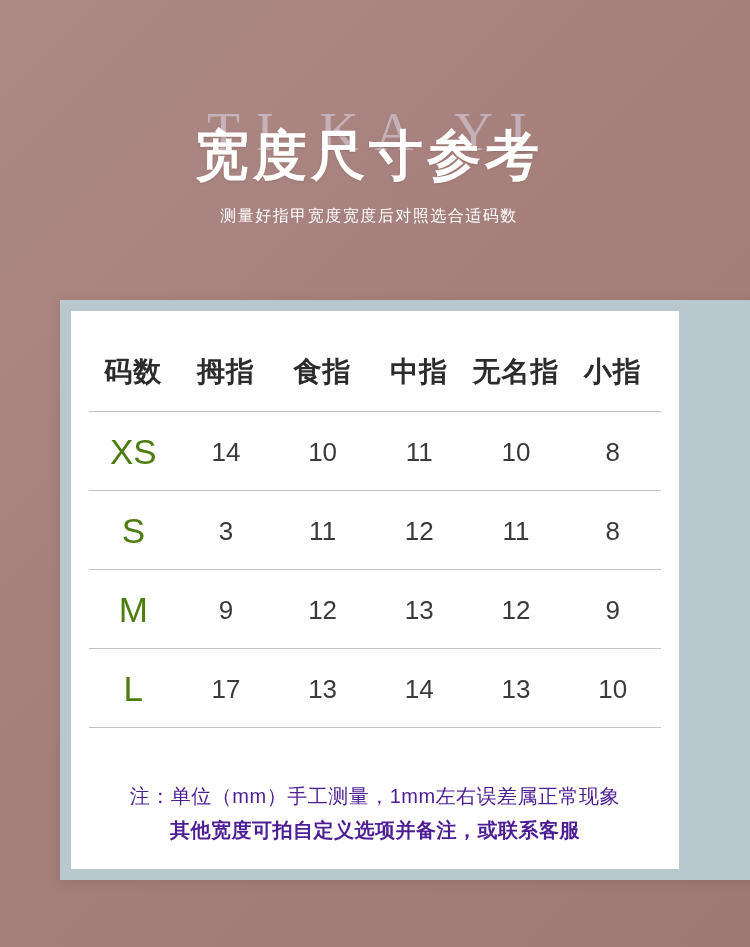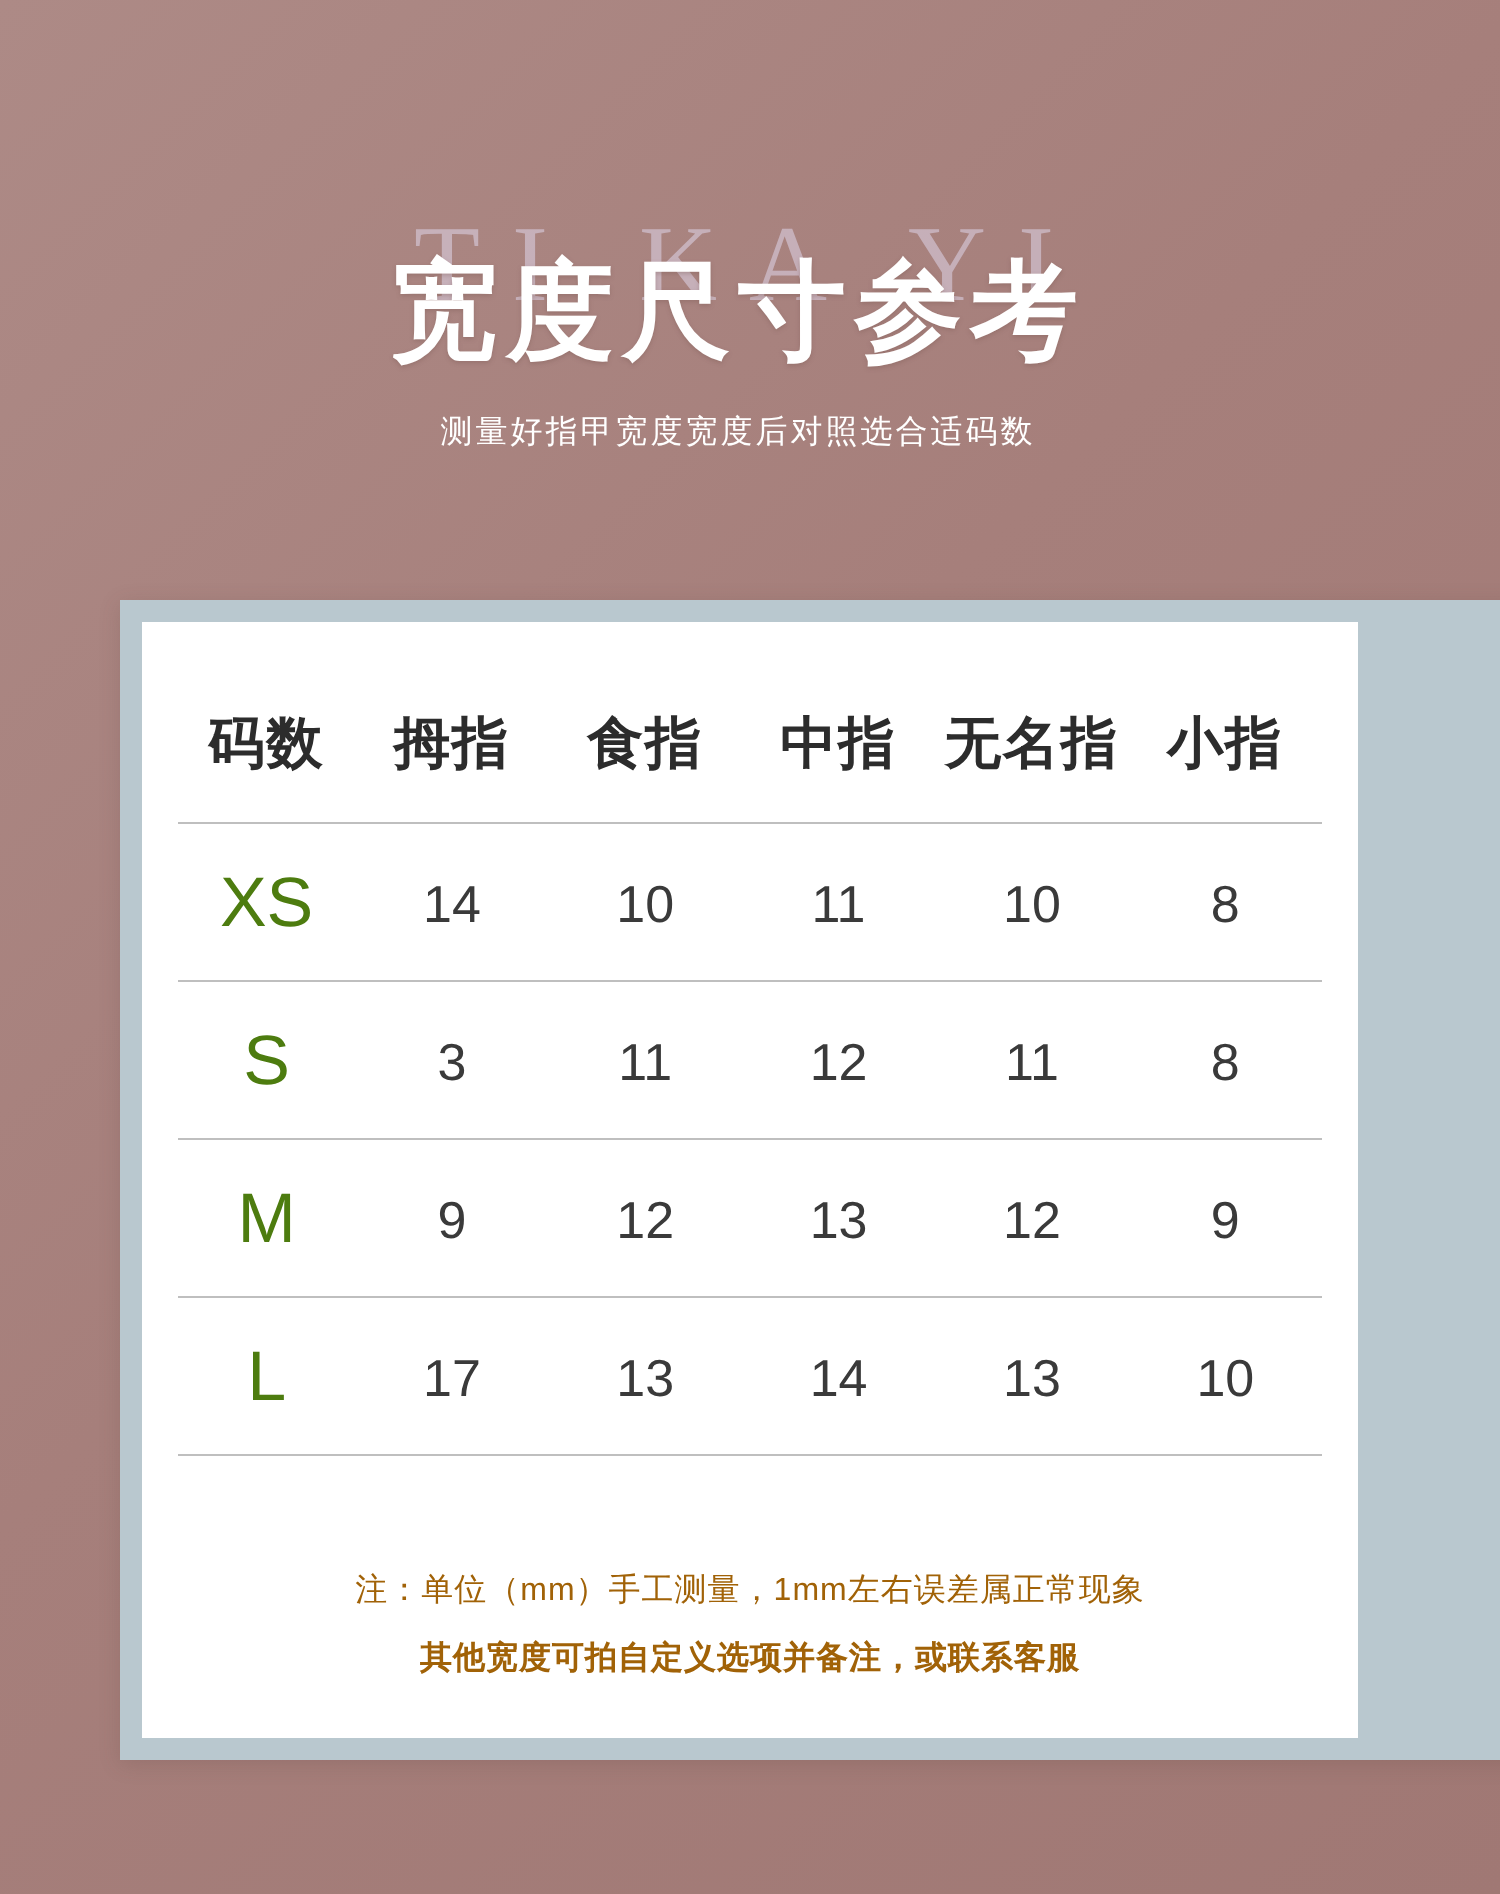--- a/index.html
+++ b/index.html
@@ -129,22 +129,22 @@
   .col-finger { width: 96px; }
 
   .notes {
     position: absolute;
     left: 28px;
     bottom: 22px;
     width: 552px;
     text-align: center;
   }
   .note-line {
-    font-size: 16px;
-    color: #a16207;
+    font-size: 20px;
+    color: #4c1d95;
     line-height: 34px;
     letter-spacing: 0.5px;
     font-weight: bold;
   }
   .note-line.first { font-weight: normal; }
 </style>
 </head>
 <body>
 
 <div class="page">

